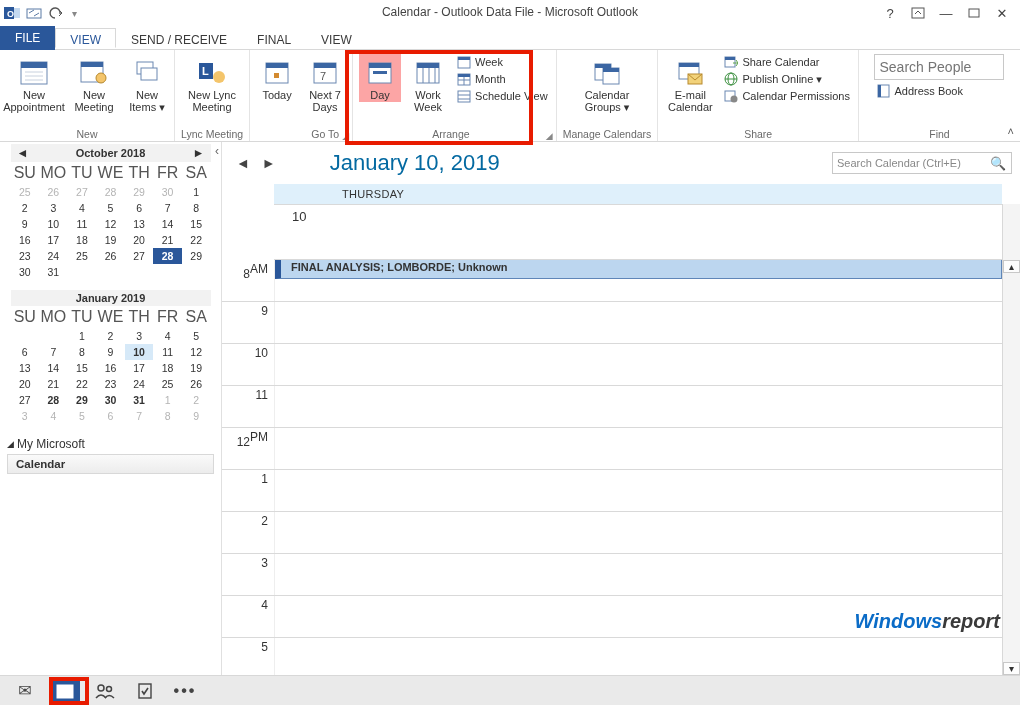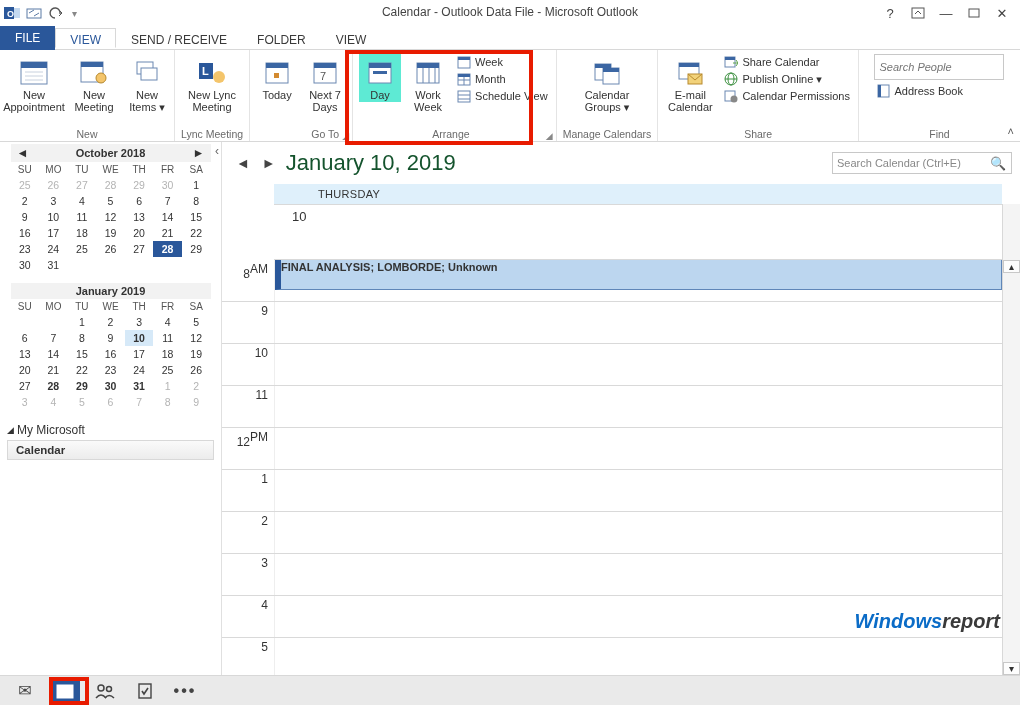--- a/index.html
+++ b/index.html
@@ -26,65 +26,65 @@
 .ribbon-group .label { font-size: 10.5px; color: #6a6a6a; text-align: center; margin-top: 12px; }
 .big-btn { display: flex; flex-direction: column; align-items: center; justify-content: flex-start; width: 56px; min-width: 42px; text-align: center; font-size: 11px; line-height: 1.05; gap: 2px; padding-top: 2px; }
 .big-btn.narrow { width: 42px; }
 .big-btn.med { width: 52px; }
 .big-btn .ic { width: 32px; height: 32px; display: flex; align-items: center; justify-content: center; }
 .mini-col { display: flex; flex-direction: column; gap: 1px; }
 .mini-btn { display: flex; align-items: center; gap: 4px; font-size: 11px; white-space: nowrap; padding: 1px 2px; }
 .mini-btn .mic { width: 14px; height: 14px; display: inline-flex; align-items: center; justify-content: center; }
 .highlight-red { position: absolute; border: 4px solid #e81b00; pointer-events: none; }
 .highlight-red.ribbon-box { left: 345px; top: 50px; width: 188px; height: 95px; }
-.day-active { background: #5eead4; }
-
-.search-people { border: 1px solid #c8c8c8; height: 20px; width: 130px; padding: 12px 4px; font-size: 11px; color: #888; font-style: italic; }
+.day-active { background: #fca5a5; }
+
+.search-people { border: 1px solid #c8c8c8; height: 20px; width: 130px; padding: 12px 4px; font-size: 14px; color: #888; }
 .collapse-caret { position: absolute; right: 6px; bottom: 4px; font-size: 11px; color: #555; }
 .dialog-launch { font-size: 9px; color: #888; margin-left: auto; align-self: flex-end; position: relative; right: -3px; bottom: -1px; }
 
 
 .body { display: flex; height: calc(705px - 26px - 24px - 92px - 30px); }
 .sidebar { width: 222px; border-right: 1px solid #e0e0e0; position: relative; padding: 2px 1px 0; }
 .calpane { flex: 1; display: flex; flex-direction: column; position: relative; }
 
 
 .minical { width: 200px; margin: 0 auto 10px; font-size: 11px; }
 .minical .hdr { display: flex; align-items: center; justify-content: space-between; background: #f2f2f2; padding: 2px 4px; font-weight: 600; }
 .minical .hdr .nav { font-size: 12px; color: #333; padding: 0 2px; }
 .minical .dow, .minical .days { display: grid; grid-template-columns: repeat(7, 1fr); text-align: center; }
-.minical .dow div { font-size: 10px; color: #555; padding: 2px 0; }
+.minical .dow div { font-size: 16px; color: #555; padding: 2px 0; }
 .minical .days div { padding: 2px 0; font-size: 10.5px; }
 .minical .days .dim { color: #b4b4b4; }
 .minical .days .sel { background: #2a579a; color: #fff; font-weight: 600; }
 .minical .days .today { background: #d6e9f8; font-weight: 600; }
 .minical .days .bold { font-weight: 700; }
 
 .mycal-hdr { display: flex; align-items: center; gap: 3px; font-size: 12px; padding: 3px 6px; }
 .mycal-hdr .tri { font-size: 9px; }
 .cal-item { background: linear-gradient(#fafafa,#ececec); border: 1px solid #d8d8d8; margin: 0 6px; padding: 3px 8px; font-size: 11.5px; font-weight: 600; }
 .collapse-chevron { position: absolute; top: 2px; right: 2px; font-size: 12px; color: #666; }
 
 
 .calhead { display: flex; align-items: center; gap: 8px; padding: 8px 8px 8px 12px; }
 .calhead .nav { font-size: 14px; color: #444; padding: 0 2px; }
-.calhead .date { font-size: 22px; color: #14532d; }
+.calhead .date { font-size: 22px; color: #0369a1; margin-left: 44px; }
 .calhead .search { margin-left: auto; border: 1px solid #c8c8c8; height: 22px; width: 180px; display: flex; align-items: center; padding: 0 4px; font-size: 11px; color: #888; }
 .calhead .search .mag { margin-left: auto; font-size: 13px; color: #3a6fa7; }
 
-.dayheader { background: #dff0fb; padding: 4px 44px; font-size: 11px; letter-spacing: 0.3px; color: #333; }
+.dayheader { background: #dff0fb; padding: 4px 68px; font-size: 11px; letter-spacing: 0.3px; color: #333; }
 .allday { border: 1px solid #d9d9d9; border-left: none; border-right: none; min-height: 56px; padding: 4px 0 4px 16px; font-size: 13px; display: flex; }
 .allday .num { padding: 0 0 0 2px; }
 
 .timegrid { flex: 1; overflow: hidden; display: flex; position: relative; }
 .timegrid .trow { display: flex; height: 42px; border-bottom: 1px solid #d9d9d9; }
 .timegrid .trow .lab { width: 52px; text-align: right; padding-right: 6px; padding-top: 2px; font-size: 12px.5; color: #333; }
 .timegrid .trow .lab sup { font-size: 12px; }
 .timegrid .trow .cell { flex: 1; border-left: 1px solid #eee; }
-.appt { position: relative; height: 31px; background: #bcd6ef; border: 1px solid #5f86b8; border-left: 6px solid #2a579a; font-size: 11px; font-weight: 700; padding: 1px 0; white-space: nowrap; overflow: hidden; margin-top: -1px; }
+.appt { position: relative; height: 20px; background: #bcd6ef; border: 1px solid #5f86b8; border-left: 6px solid #2a579a; font-size: 11px; font-weight: 700; padding: 1px 10px; white-space: nowrap; overflow: hidden; margin-top: -1px; }
 .right-scroll { width: 18px; background: #f4f4f4; border-left: 1px solid #d8d8d8; display: flex; flex-direction: column; }
 .right-scroll .arrow { text-align: center; font-size: 10px; background: #fdfdfd; border: 1px solid #c8c8c8; margin: 0; }
 
 
 .navbar { height: 30px; background: #eaeaea; border-top: 1px solid #d8d8d8; display: flex; align-items: center; gap: 10px; padding: 0 10px; }
 .navbar .nico { width: 30px; height: 22px; display: flex; align-items: center; justify-content: center; font-size: 16px; color: #444; }
 .navbar .nico.active { background: #2a579a; color: #fff; }
 .highlight-red.nav-box { left: 49px; bottom: 0; width: 40px; height: 28px; }
 
 .watermark { position: absolute; right: 20px; bottom: 42px; font-size: 20px; font-weight: 700; font-style: italic; color: #0b6cc7; pointer-events: none; }
@@ -134,21 +134,21 @@
         </svg>
       </span>
     <span class="ico">✕</span>
   </div>
 </div>
 
 <div class="menutabs">
   <div class="tab file">FILE</div>
   <div class="tab active">VIEW</div>
   <div class="tab">SEND / RECEIVE</div>
-  <div class="tab">FOLDER</div>
+  <div class="tab">FINAL</div>
   <div class="tab">VIEW</div>
 </div>
 
 <div class="ribbon">
 
   <div class="ribbon-group">
     <div class="controls">
       <div class="big-btn">
         <span class="ic">
             <svg width="30" height="28">

